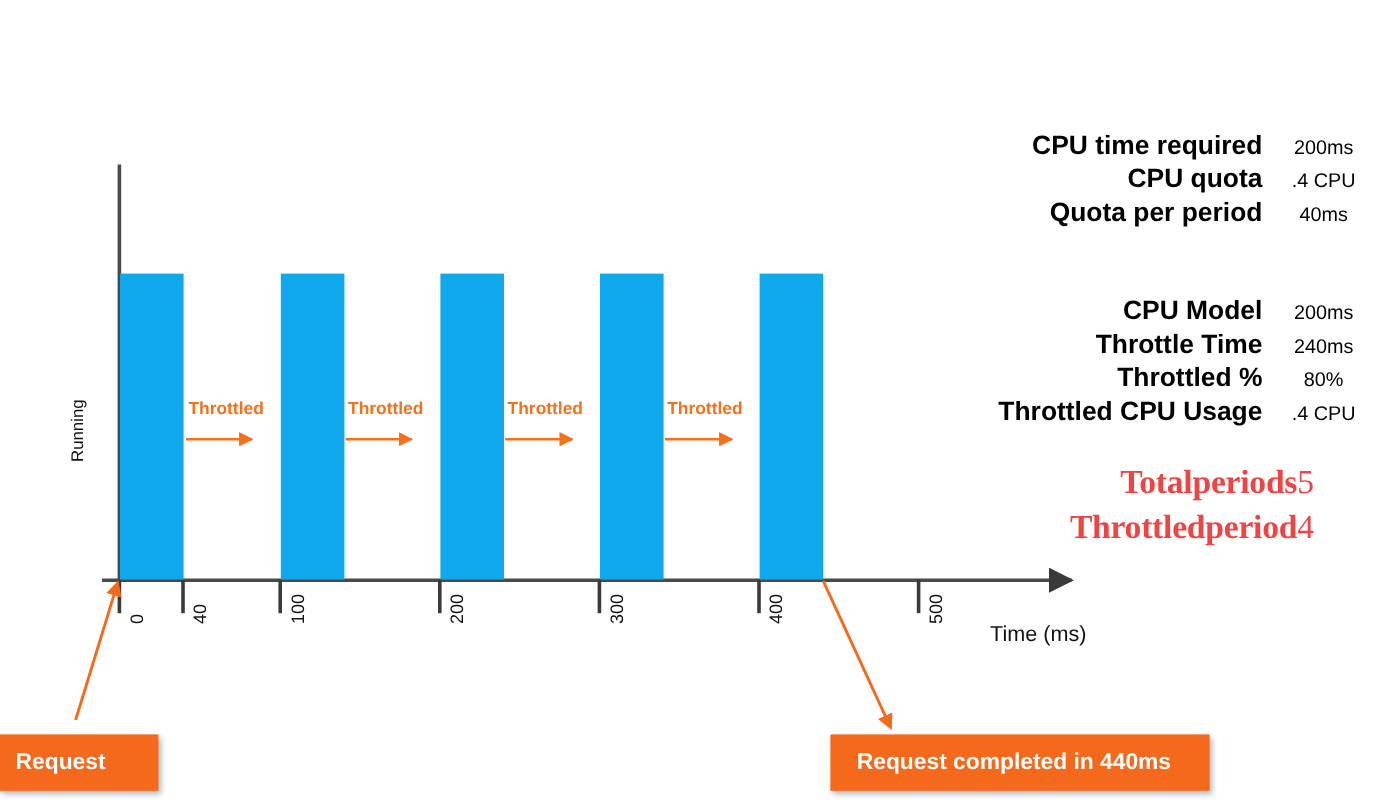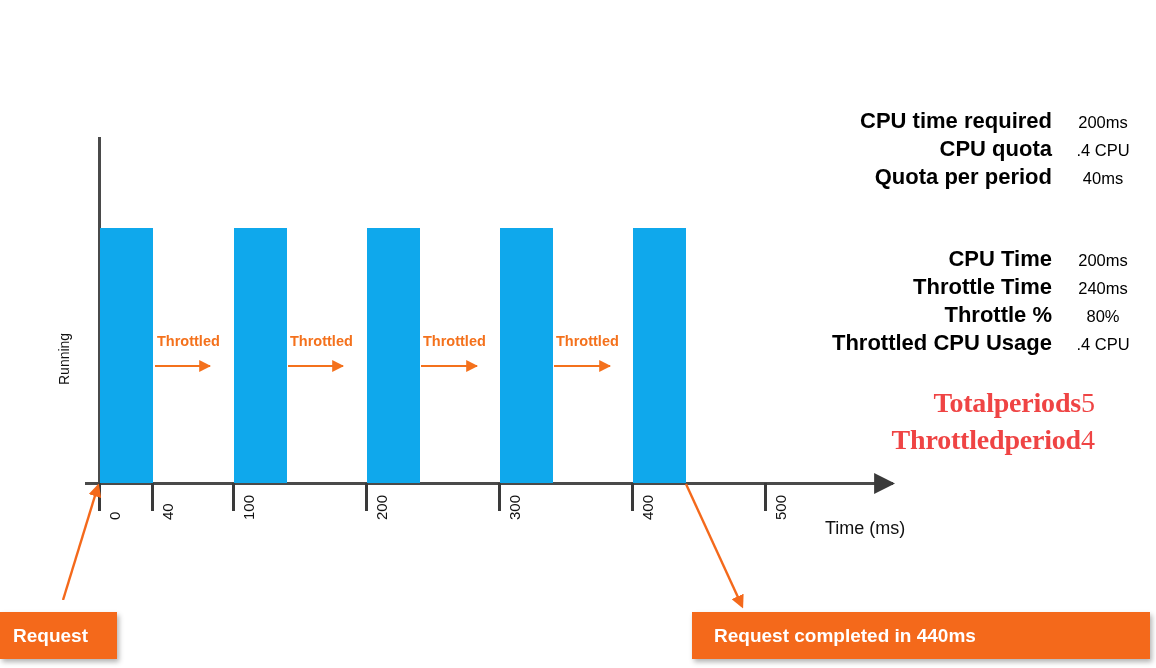--- a/index.html
+++ b/index.html
@@ -65,25 +65,25 @@
   }
   .period-line .num{font-weight:400;letter-spacing:0;}
 
   
   .callout{
     position:absolute;background:#F4691B;color:#ffffff;
     font-weight:bold;display:flex;align-items:center;
     box-shadow:2px 3px 5px rgba(0,0,0,0.30);
   }
   #callout-request{
-    left:0px;top:612px;width:117px;height:47px;
+    left:0px;top:612px;width:132px;height:47px;
     font-size:19px;padding-left:13px;box-sizing:border-box;
   }
   #callout-completed{
-    left:692px;top:612px;width:458px;height:47px;
+    left:692px;top:612px;width:316px;height:47px;
     font-size:19px;padding-left:22px;box-sizing:border-box;
   }
 </style>
 </head>
 <body>
 
 <div id="slide">
 
 
   <div id="chart">
@@ -167,29 +167,29 @@
       <span class="v">.4 CPU</span>
     </div>
     <div class="stat-line">
       <span class="k">Quota per period</span>
       <span class="v">40ms</span>
     </div>
   </div>
 
   <div id="stats-b">
     <div class="stat-line">
-      <span class="k">CPU Time</span>
+      <span class="k">CPU Model</span>
       <span class="v">200ms</span>
     </div>
     <div class="stat-line">
       <span class="k">Throttle Time</span>
       <span class="v">240ms</span>
     </div>
     <div class="stat-line">
-      <span class="k">Throttle %</span>
+      <span class="k">Throttled %</span>
       <span class="v">80%</span>
     </div>
     <div class="stat-line">
       <span class="k">Throttled CPU Usage</span>
       <span class="v">.4 CPU</span>
     </div>
   </div>
 
   <div id="periods">
     <div class="period-line">

